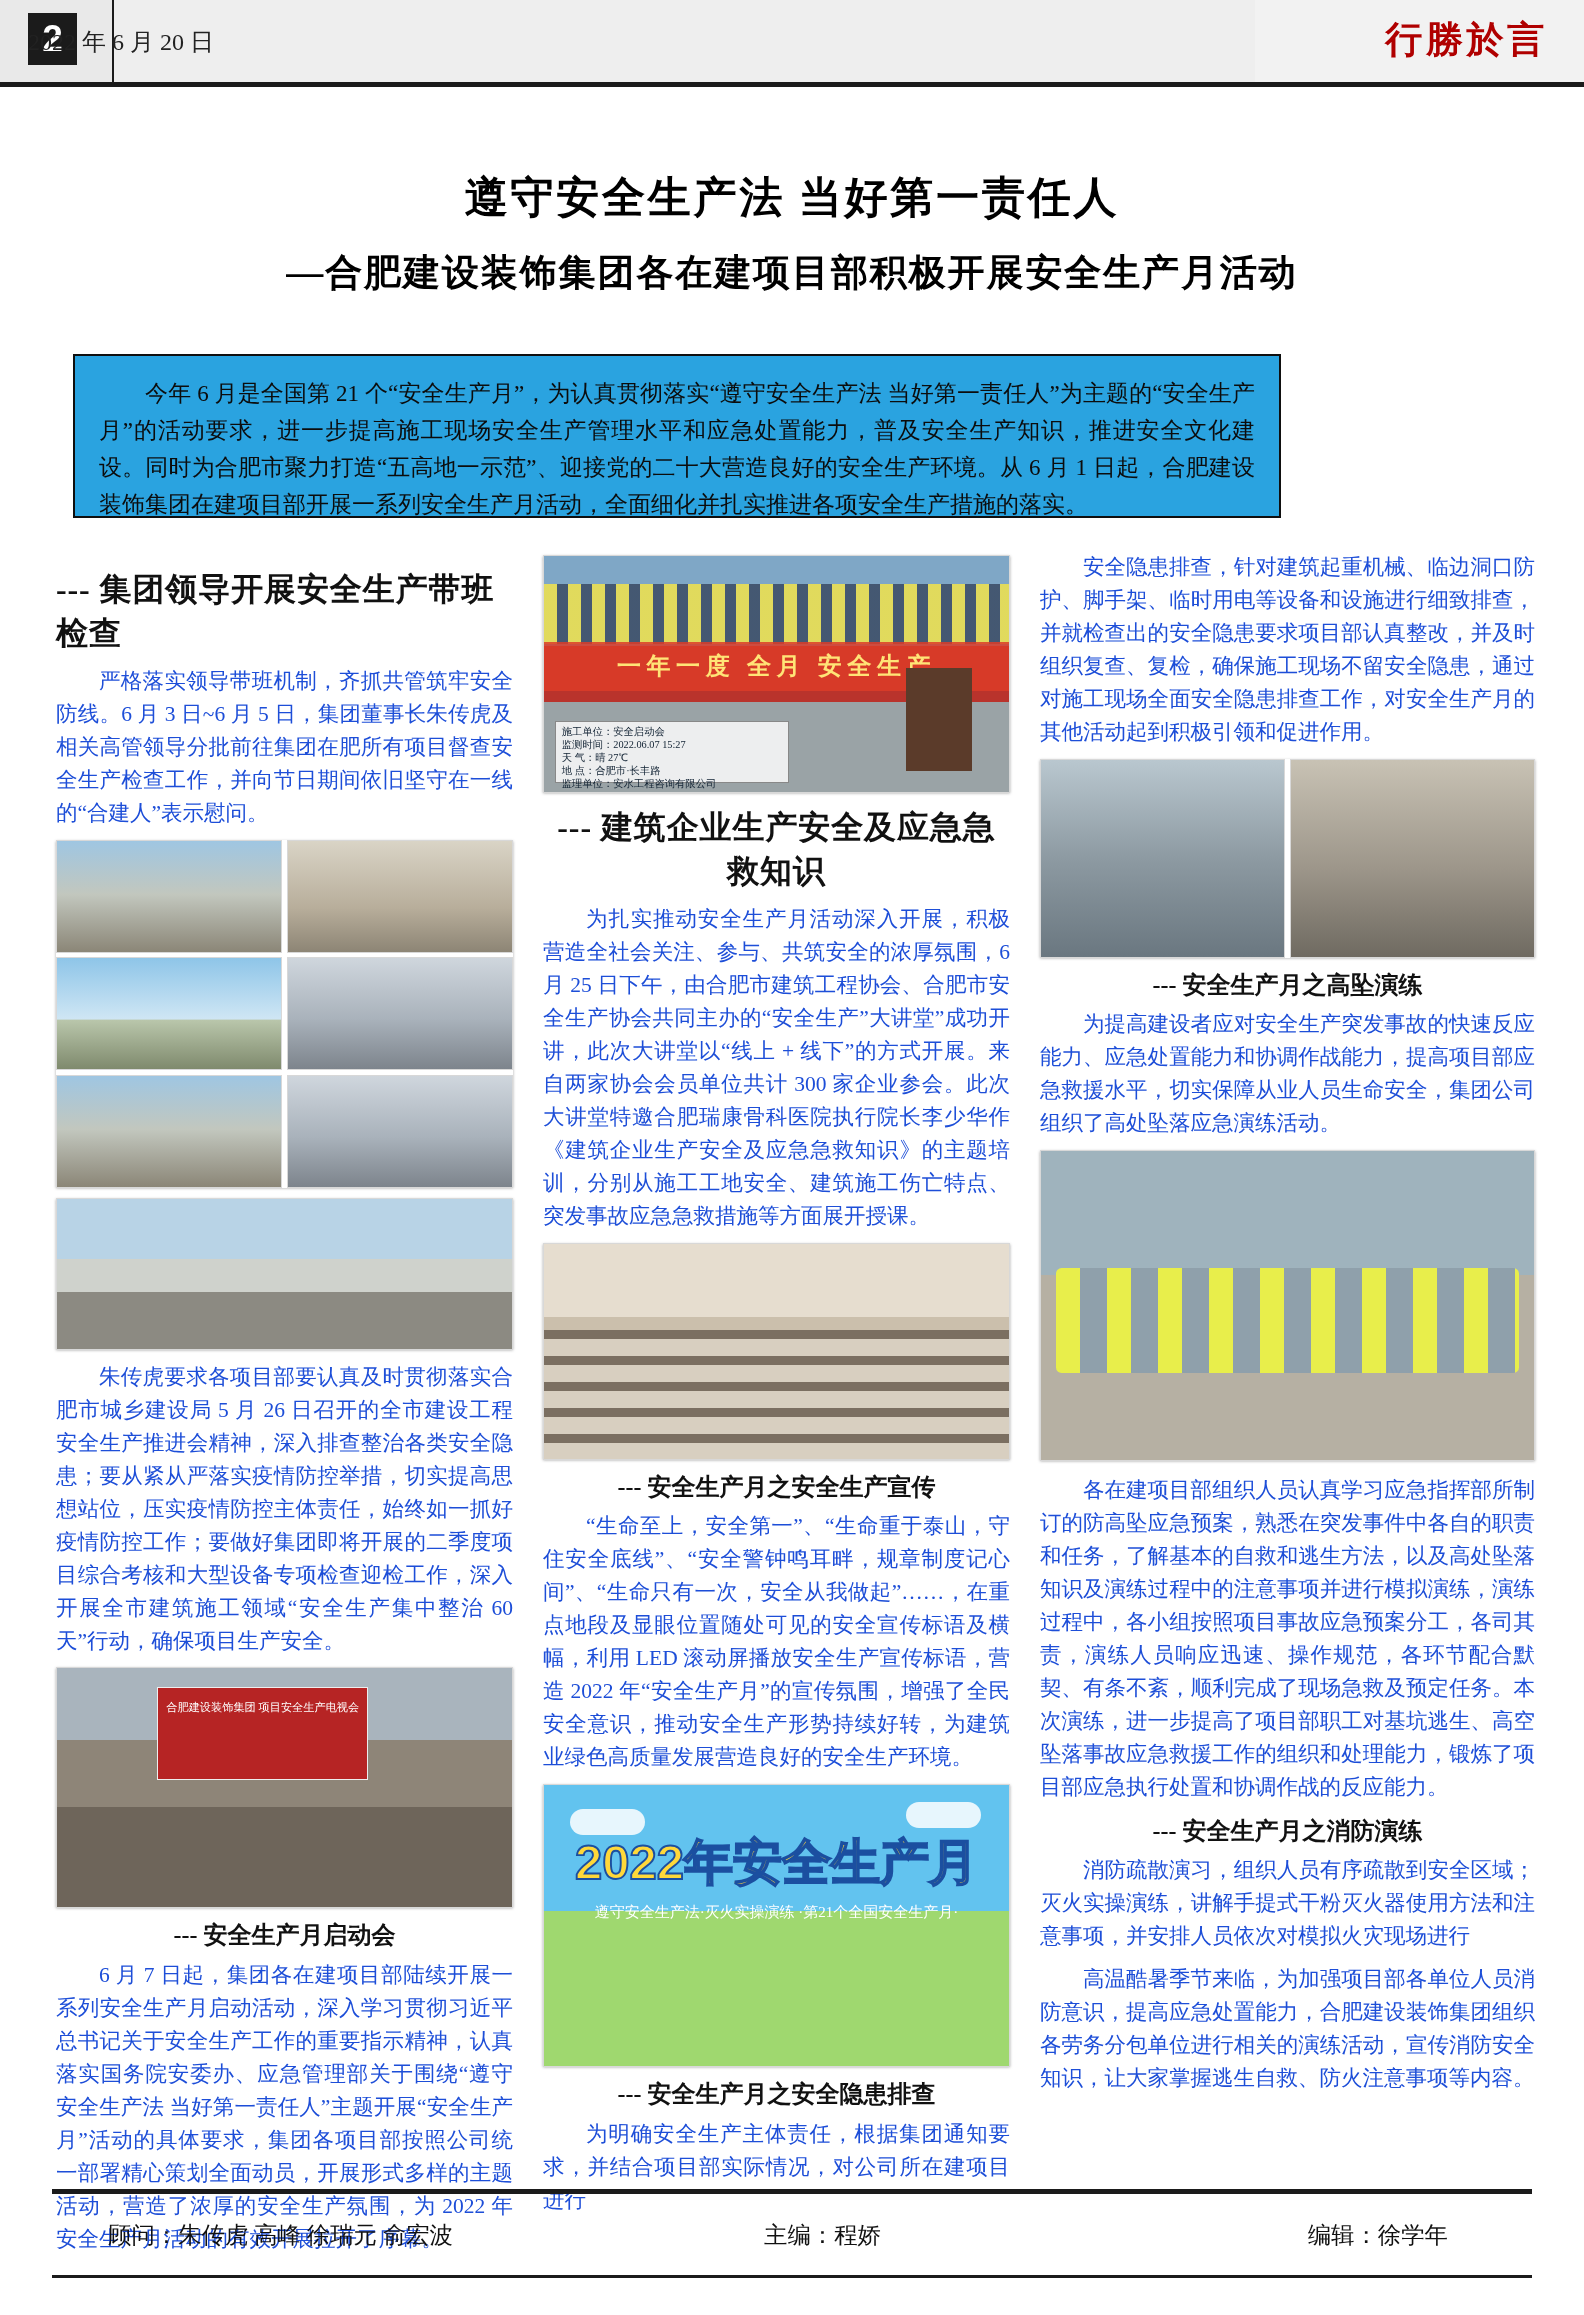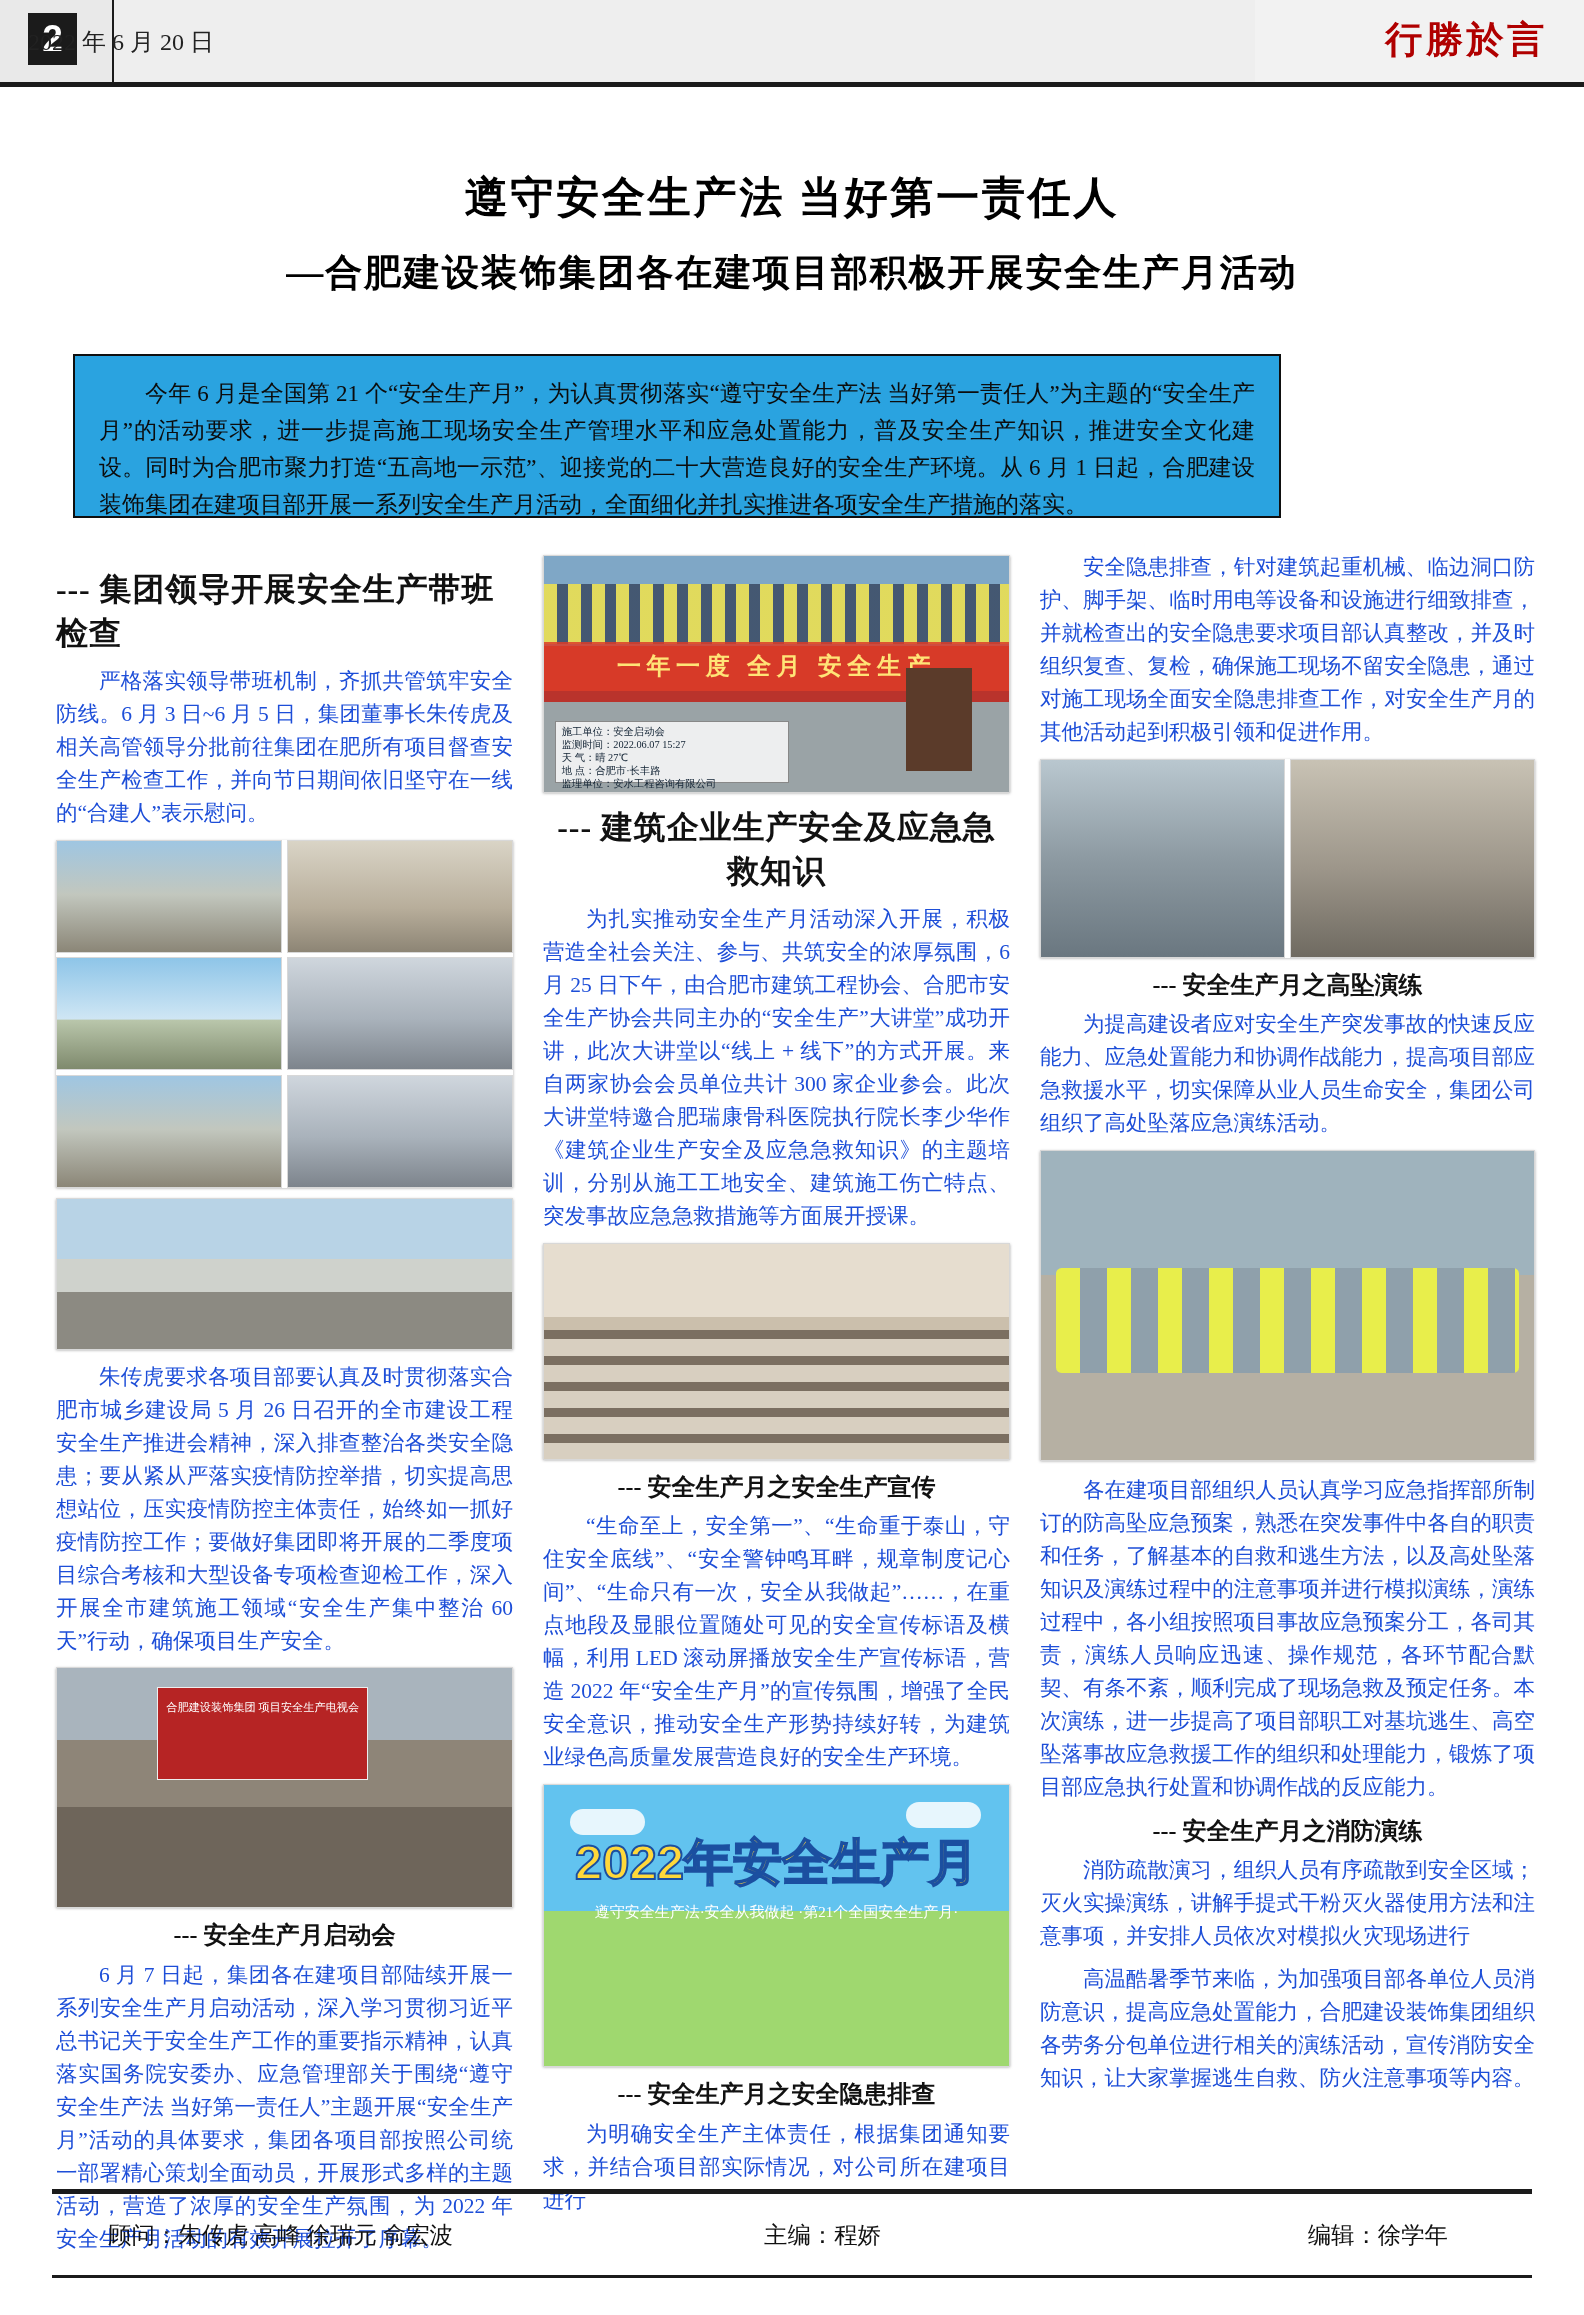--- a/index.html
+++ b/index.html
@@ -178,21 +178,21 @@
       <div class="rows"></div>
     </div>
     <div class="cap-line">--- 安全生产月之安全生产宣传</div>
 
     <p class="body">“生命至上，安全第一”、“生命重于泰山，守住安全底线”、“安全警钟鸣耳畔，规章制度记心间”、“生命只有一次，安全从我做起”……，在重点地段及显眼位置随处可见的安全宣传标语及横幅，利用 LED 滚动屏播放安全生产宣传标语，营造 2022 年“安全生产月”的宣传氛围，增强了全民安全意识，推动安全生产形势持续好转，为建筑业绿色高质量发展营造良好的安全生产环境。</p>
 
     <div class="photo poster shadow" style="margin:9.4px 0 0 0;">
       <div class="cloud" style="left:26px;top:24px;"></div>
       <div class="cloud" style="right:28px;top:17px;"></div>
       <div class="t1">2022年安全生产月</div>
-      <div class="t2">遵守安全生产法·安全从我做起 ·第21个全国安全生产月·</div>
+      <div class="t2">遵守安全生产法·灭火实操演练 ·第21个全国安全生产月·</div>
     </div>
     <div class="cap-line">--- 安全生产月之安全隐患排查</div>
 
     <p class="body">为明确安全生产主体责任，根据集团通知要求，并结合项目部实际情况，对公司所在建项目进行</p>
   </div>
 
   <div class="col c3">
     <p class="body" style="margin-top:-3.7px;">安全隐患排查，针对建筑起重机械、临边洞口防护、脚手架、临时用电等设备和设施进行细致排查，并就检查出的安全隐患要求项目部认真整改，并及时组织复查、复检，确保施工现场不留安全隐患，通过对施工现场全面安全隐患排查工作，对安全生产月的其他活动起到积极引领和促进作用。</p>
 
     <div class="pair shadow" style="margin:9.4px 0 0 0;">

